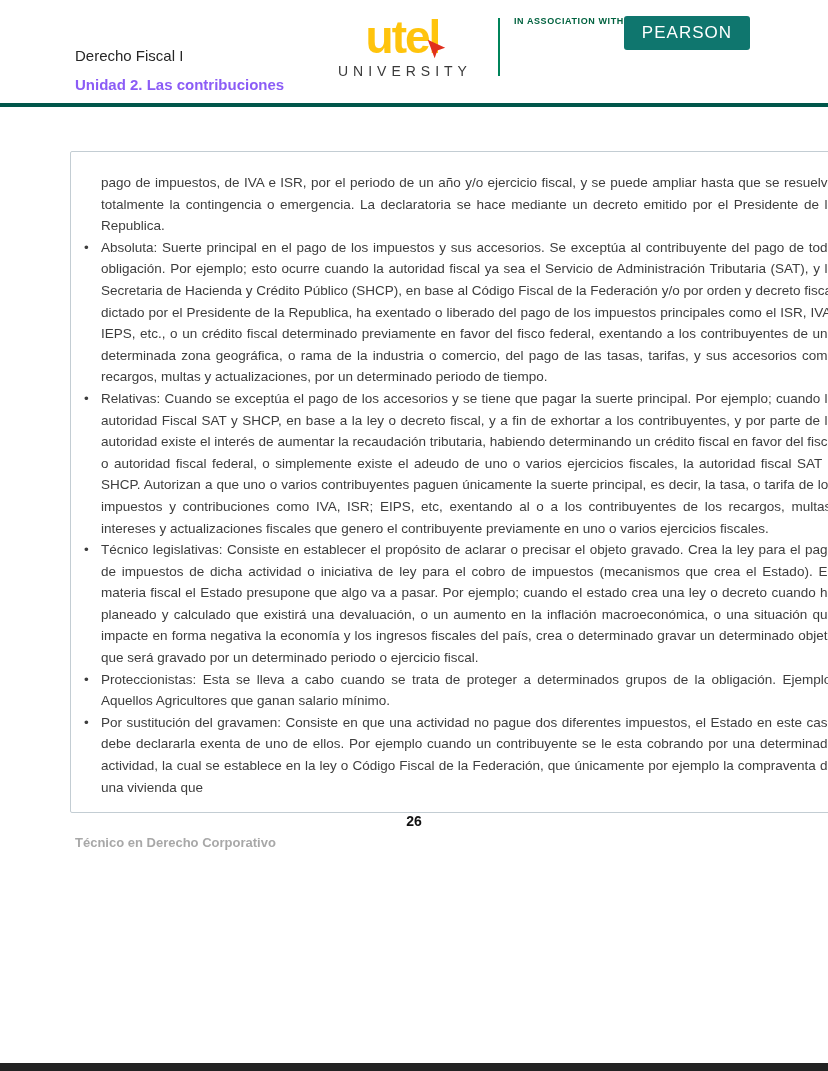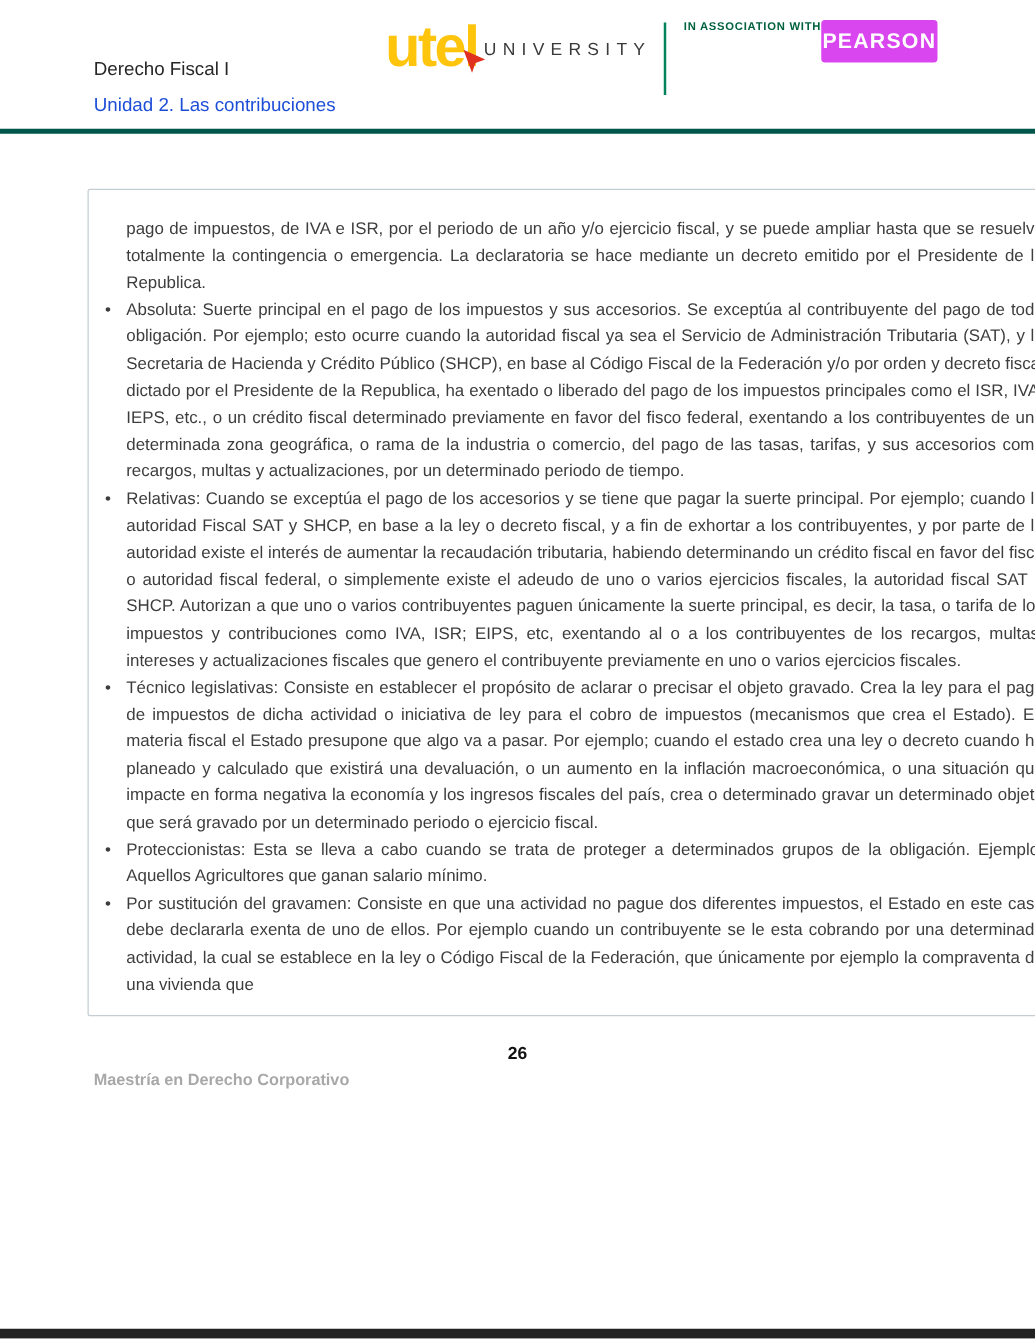--- a/index.html
+++ b/index.html
@@ -12,47 +12,47 @@
     height: 1071px;
     background: #ffffff;
     overflow: hidden;
   }
 
   
   .header { position: relative; height: 103px; }
 
   .header-titles { position: absolute; left: 75px; bottom: 10px; }
   .course-title { font-size: 15px; color: #262626; margin-bottom: 12px; }
-  .unit-title   { font-size: 15px; font-weight: normal; color: #1d4ed8; }
+  .unit-title   { font-size: 15px; font-weight: bold; color: #8b5cf6; }
 
   .logo { position: absolute; right: 78px; top: 14px; display: flex; align-items: flex-start; }
 
-  .logo-left { display: flex; flex-direction: row; align-items: center; margin-right: 10px; }
+  .logo-left { display: flex; flex-direction: column; align-items: center; margin-right: 26px; }
   .utel-wordmark {
     position: relative;
     font-size: 46px; font-weight: bold; letter-spacing: -2px;
     color: #ffc40c; line-height: 1.0;
   }
   .utel-cursor { position: absolute; right: -8px; bottom: 0px; width: 22px; height: 22px; }
   .university-text {
     margin-top: 3px; font-size: 14px; letter-spacing: 5px;
     color: #3a3a3a; font-weight: normal; padding-left: 5px;
   }
 
   .logo-divider { width: 2px; height: 58px; background: #00835a; margin: 4px 14px 0 0; }
 
   .logo-right { display: flex; align-items: flex-start; padding-top: 2px; }
   .association-text {
     font-size: 9px; letter-spacing: 0.6px; font-weight: bold;
     color: #00623f; margin-bottom: 6px; white-space: nowrap;
   }
   .pearson-box {
-    background: #d946ef; color: #ffffff; font-weight: bold;
+    background: #0f766e; color: #ffffff; font-weight: normal;
     font-size: 17px; letter-spacing: 1px;
-    padding: 7px 1px; border-radius: 3px;
+    padding: 7px 18px; border-radius: 3px;
   }
 
   .header-rule { width: 828px; height: 4px; background: #00564a; }
 
   
   .content-box {
     margin: 44px 70px 0 70px;
     width: 780px;
     border: 1px solid #c3cdd3;
     border-radius: 2px;
@@ -62,21 +62,21 @@
     line-height: 1.6;
     text-align: justify;
   }
   .intro-para { margin-left: 20px; }
   .bullet-row { display: flex; }
   .bullet-marker { flex: none; width: 20px; padding-left: 3px; text-align: left; color: #3d3d3d; }
   .bullet-text { flex: 1; margin: 0; }
 
   
   .page-number {
-    margin-top: 21px;
+    margin-top: 0;
     text-align: center;
     font-size: 14px; font-weight: bold; color: #111111;
   }
   .program-name {
     margin: 6px 0 0 75px;
     font-size: 13px; font-weight: bold; color: #a8a8a8;
   }
 
   .bottom-bar {
     position: absolute; left: 0; bottom: 0;
@@ -137,16 +137,16 @@
       <p class="bullet-text">Proteccionistas: Esta se lleva a cabo cuando se trata de proteger a determinados grupos de la obligación. Ejemplo: Aquellos Agricultores que ganan salario mínimo.</p>
     </div>
 
     <div class="bullet-row">
       <span class="bullet-marker">•</span>
       <p class="bullet-text">Por sustitución del gravamen: Consiste en que una actividad no pague dos diferentes impuestos, el Estado en este caso debe declararla exenta de uno de ellos. Por ejemplo cuando un contribuyente se le esta cobrando por una determinada actividad, la cual se establece en la ley o Código Fiscal de la Federación, que únicamente por ejemplo la compraventa de una vivienda que</p>
     </div>
   </main>
 
   <div class="page-number">26</div>
-  <div class="program-name">Maestría en Derecho Corporativo</div>
+  <div class="program-name">Técnico en Derecho Corporativo</div>
 
   <div class="bottom-bar"></div>
 </div>
 
 </body></html>

